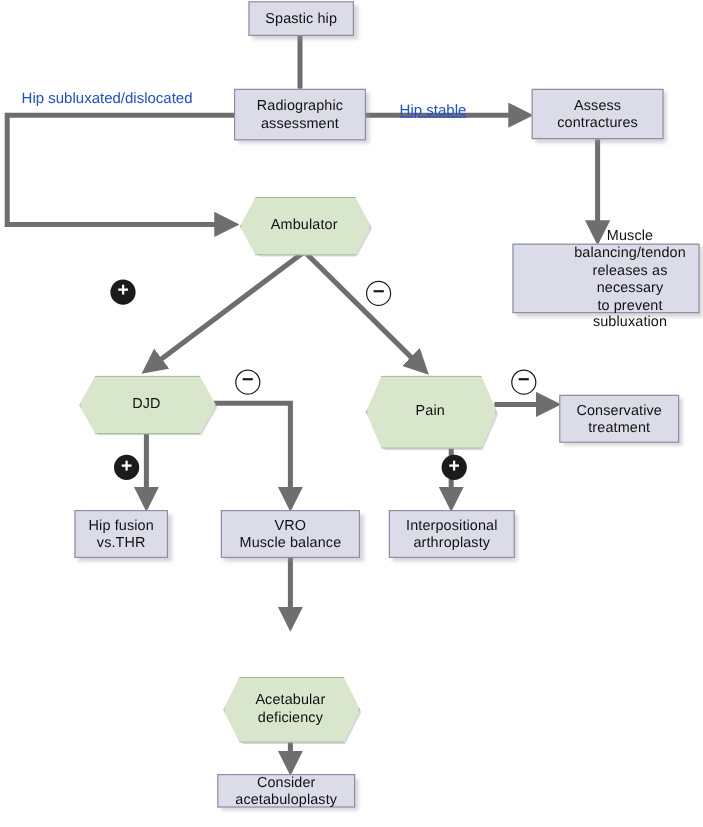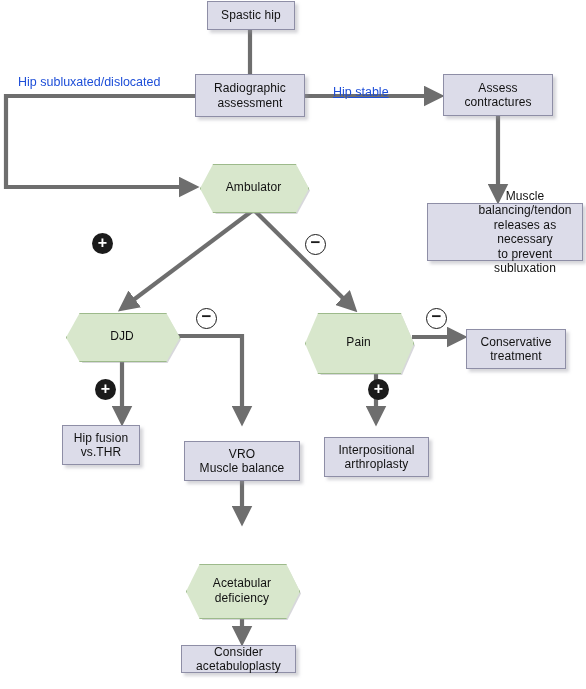--- a/index.html
+++ b/index.html
@@ -202,26 +202,26 @@
   <div class="node box" style="left:466px; top:317px; width:100px; height:40px;margin-top:12px;">
     <span class="label">Conservative
 treatment</span>
   </div>
 
   <div class="node box" style="left:62px; top:425px; width:78px; height:40px;">
     <span class="label">Hip fusion
 vs.THR</span>
   </div>
 
-  <div class="node box" style="left:184px; top:425px; width:116px; height:40px;margin-top:16px;">
+  <div class="node box" style="left:184px; top:425px; width:116px; height:40px;">
     <span class="label">VRO
 Muscle balance</span>
   </div>
 
-  <div class="node box" style="left:324px; top:425px; width:105px; height:40px;margin-top:12px;">
+  <div class="node box" style="left:324px; top:425px; width:105px; height:40px;">
     <span class="label">Interpositional
 arthroplasty</span>
   </div>
 
   <div class="node hex" style="left:186px; top:525px; width:112px; height:53px;margin-top:39px;">
     <span class="hexshadow"></span>
     <span class="hexshape"></span>
     <span class="label">Acetabular
 deficiency</span>
   </div>

